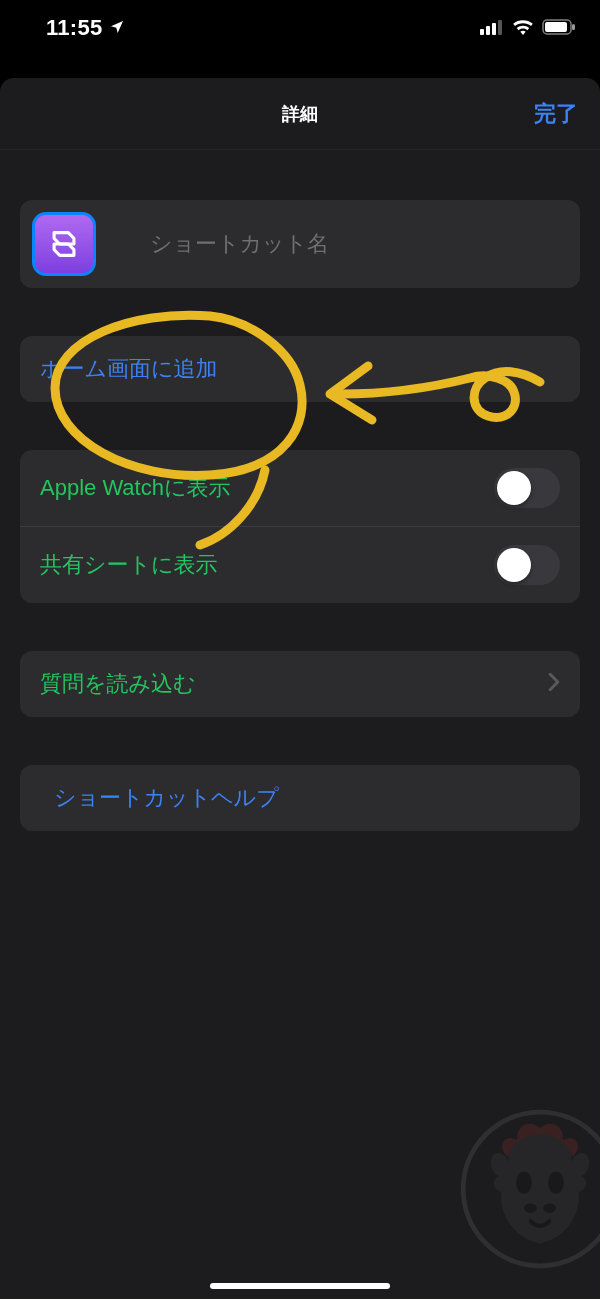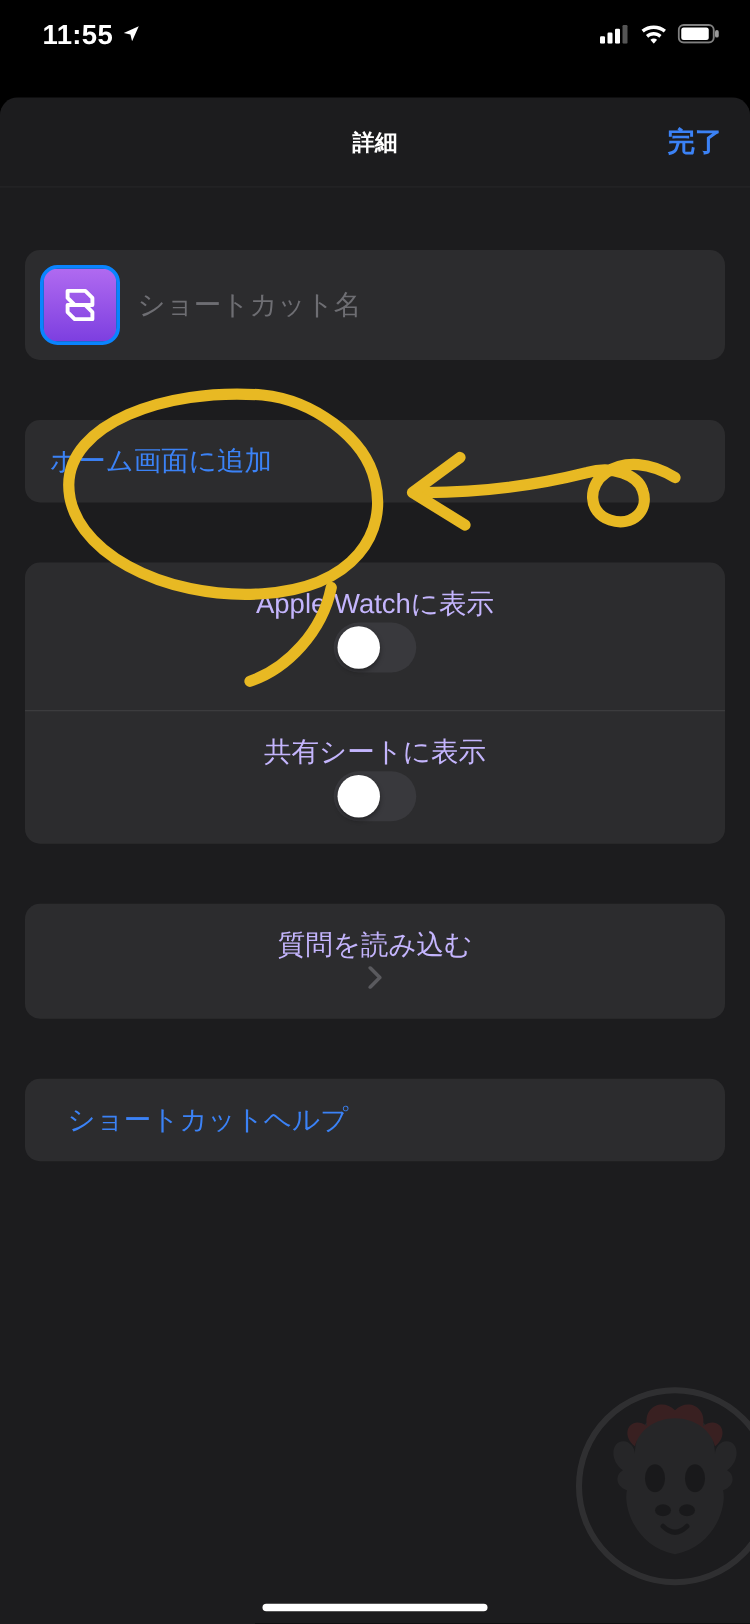--- a/index.html
+++ b/index.html
@@ -1,44 +1,44 @@
 <!DOCTYPE html>
 <html><head>
 <meta charset="utf-8">
 <style>
   * { box-sizing: border-box; margin: 0; padding: 0; -webkit-font-smoothing: antialiased; }
   html, body { width: 600px; height: 1299px; background: #000; font-family: -apple-system, "SF Pro Text", "Helvetica Neue", Arial, sans-serif; color: #fff; overflow: hidden; position: relative; }
 
   
   .status-bar { height: 56px; display: flex; align-items: center; justify-content: space-between; padding: 0 24px 0 34px; font-size: 22px; font-weight: 600; letter-spacing: 0.3px; }
-  .status-left { display: flex; align-items: center; gap: 6px; }
+  .status-left { display: flex; align-items: center; gap: 6px; margin-left: 12px; }
   .status-right { display: flex; align-items: center; gap: 8px; }
 
   
   .sheet { position: absolute; top: 78px; left: 0; right: 0; bottom: 0; background: #1c1c1e; border-top-left-radius: 14px; border-top-right-radius: 14px; overflow: hidden; }
 
   
   .navbar { height: 72px; display: flex; align-items: center; justify-content: center; position: relative; border-bottom: 1px solid rgba(255,255,255,0.04); }
   .nav-title { font-size: 18px; font-weight: 600; color: #fff; }
   .nav-done { position: absolute; right: 22px; top: 50%; transform: translateY(-50%); color: #3b82f6; font-size: 22px; font-weight: 600; cursor: pointer; }
 
   
   .content { padding: 50px 20px 0 20px; }
 
   .group { background: #2c2c2e; border-radius: 12px; overflow: hidden; margin-bottom: 48px; }
 
   .name-row { display: flex; align-items: center; padding: 12px 12px; gap: 14px; }
   .app-icon { width: 64px; height: 64px; border-radius: 14px; background: linear-gradient(180deg, #b06af0 0%, #7d3fe0 100%); border: 3px solid #0a84ff; display:flex; align-items:center; justify-content:center; flex-shrink:0; }
-  .name-input { flex: 1; background: transparent; border: none; outline: none; color: #5eead4; font-size: 22px; }
+  .name-input { flex: 1; background: transparent; border: none; outline: none; color: #5eead4; font-size: 22px; margin-left: 40px; }
   .name-input::placeholder { color: #6e6e73; }
 
   .row { display: flex; align-items: center; justify-content: space-between; padding: 18px 20px; font-size: 22px; min-height: 62px; }
-  .row + .row { border-top: 1px solid rgba(255,255,255,0.08); margin-top: 12px; }
+  .row + .row { border-top: 1px solid rgba(255,255,255,0.08); }
   .row.link { color: #3b82f6; cursor: pointer; text-align: center; }
-  .row.item { color: #c4b5fd; flex-direction: column; }
+  .row.item { color: #22c55e; }
   .row.nav { cursor: pointer; }
 
   .chevron { color: #5a5a5e; }
 
   
   .toggle { width: 66px; height: 40px; border-radius: 20px; background: #39393d; position: relative; cursor: pointer; flex-shrink: 0; }
   .toggle .knob { position: absolute; top: 3px; left: 3px; width: 34px; height: 34px; border-radius: 50%; background: #fff; box-shadow: 0 2px 4px rgba(0,0,0,0.4); }
 
   
   .home-indicator { position: absolute; bottom: 10px; left: 50%; transform: translateX(-50%); width: 180px; height: 6px; border-radius: 3px; background: #fff; }

